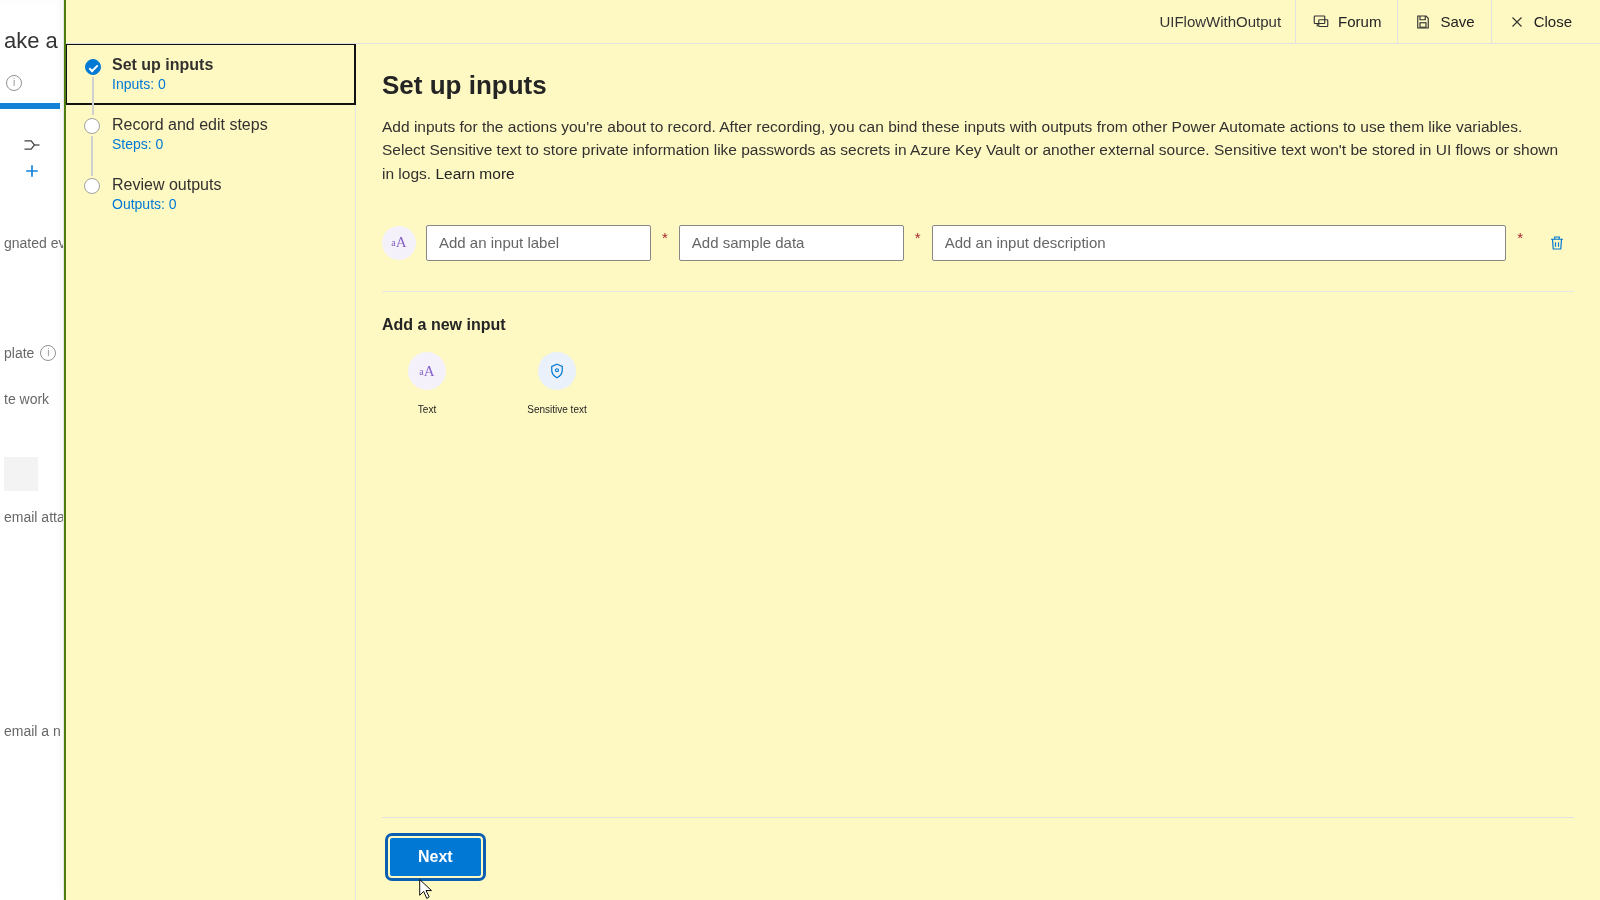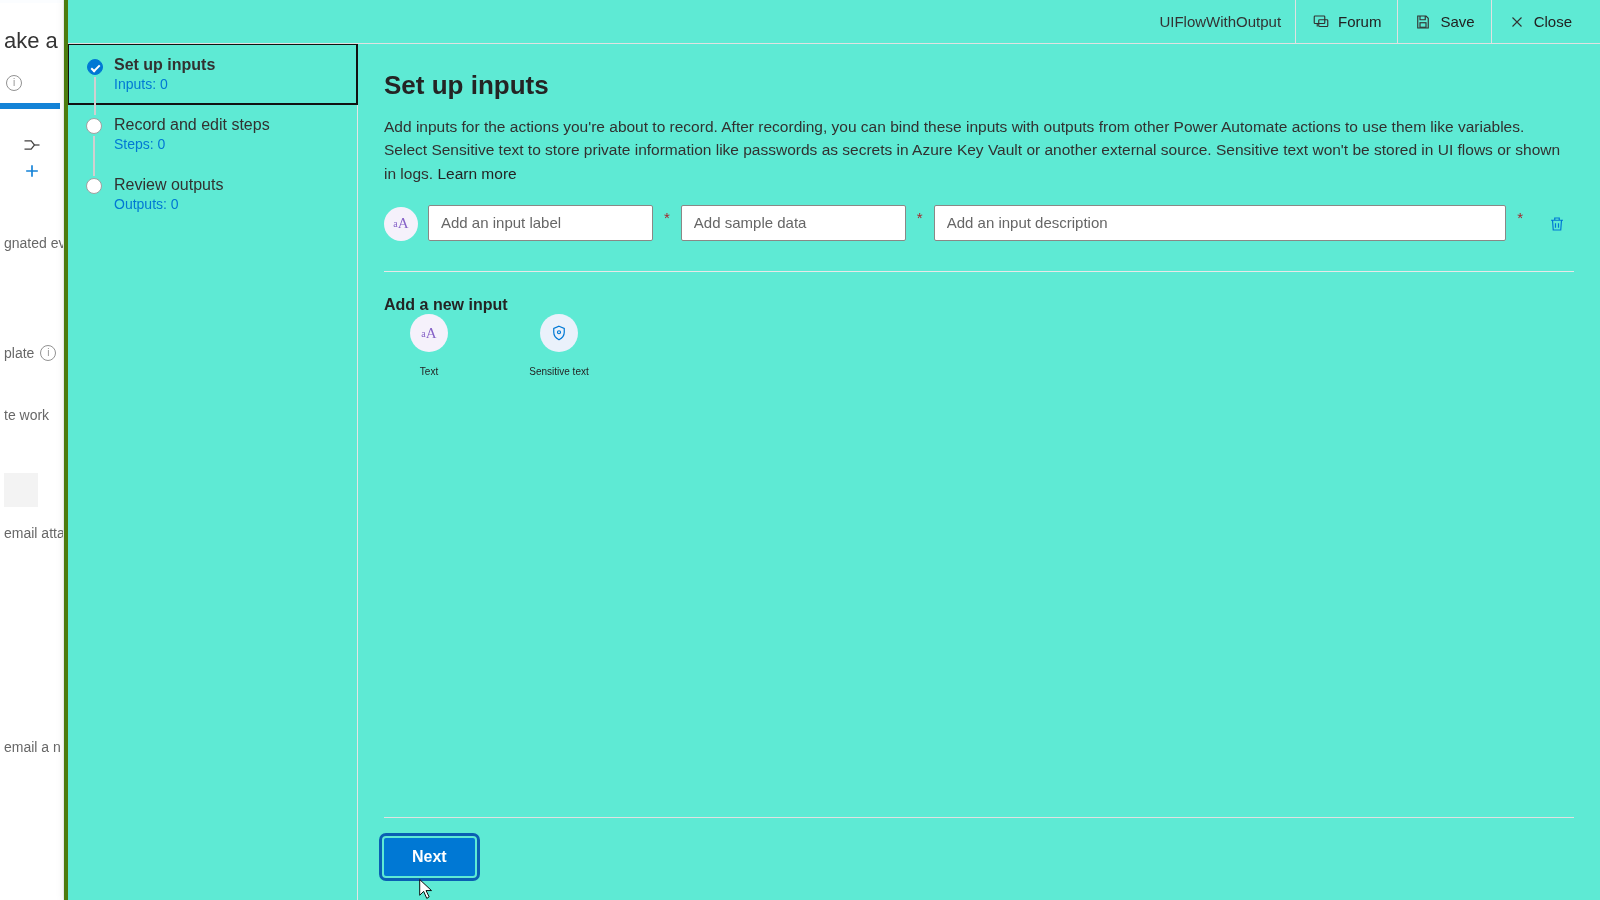--- a/index.html
+++ b/index.html
@@ -31,23 +31,23 @@
 
   
   .top-progress {
     position:absolute; left:0; top:0; width:100%; height:3px;
     background:#cfe4fb;
   }
 
   
   .modal {
     position: absolute; left: 64px; top: 0; right: 0; bottom: 0;
-    background: #5eead4;
+    background: #fef9c3;
     display: flex; flex-direction: column;
-    border-left: 4px solid #4d7c0f;
+    border-left: 2px solid #4d7c0f;
     box-shadow: -2px 0 8px rgba(0,0,0,0.05);
   }
 
   .modal-header {
     height: 44px; border-bottom: 1px solid #e1e1e1;
     display:flex; align-items:center; justify-content:flex-end;
     padding: 0 12px; gap: 0;
   }
   .hdr-name { font-size:15px; color:#333; padding-right:14px;}
   .hdr-btn {
@@ -94,22 +94,22 @@
   .step.active .step-title { font-weight:600; }
   .step-sub { font-size:14px; color:#0078d4; margin-top:2px;}
 
   
   .content { flex:1; padding: 26px 26px 0 26px; display:flex; flex-direction:column; overflow:hidden;}
   .content h1 { font-size:26px; font-weight:600; color:#242424; margin-bottom:14px;}
   .content p.desc { font-size:15.5px; color:#323130; line-height:1.5; max-width: 1180px;}
   .content p.desc .learn { color:#242424; }
 
   .input-row {
-    display:flex; align-items:flex-end; gap:10px;
-    margin-top: 20px;
+    display:flex; align-items:center; gap:10px;
+    margin-top: 40px;
     padding-bottom: 30px;
     border-bottom: 1px solid #e8e8e8;
   }
   .type-badge {
     width:34px; height:34px; border-radius:50%;
     background:#f5f1fb; display:flex; align-items:center; justify-content:center;
     color:#8662c7; font-size:15px; font-weight:400;
   }
   .type-badge-inner { font-family: serif; }
   .type-badge-inner::before { content:"a"; font-size:10px; position:relative; top:-1px;}
@@ -125,41 +125,41 @@
   .in-label { width:225px; }
   .in-sample { width:225px; }
   .in-desc  { flex:1; max-width: 630px;}
   .del-btn {
     width:34px; height:34px; display:flex; align-items:center; justify-content:center;
     color:#0078d4; cursor:pointer; margin-left:6px;
   }
   .del-btn svg{ width:18px; height:18px; stroke:#0078d4;}
 
   .addnew { margin-top:24px; }
-  .addnew h3 { font-size:16px; font-weight:600; color:#242424; }
+  .addnew h3 { font-size:16px; font-weight:600; color:#242424; margin-bottom:18px;}
   .type-picker { display:flex; gap:40px; }
   .type-opt { display:flex; flex-direction:column; align-items:center; gap:14px; cursor:pointer; width:90px;}
   .type-opt .circ{
     width:38px; height:38px; border-radius:50%;
     display:flex; align-items:center; justify-content:center;
   }
   .type-opt .lbl{ font-size:10px; color:#242424;}
   .circ.text { background:#f5f1fb; color:#8662c7;}
   .circ.sens { background:#eaf1fb; color:#0078d4;}
   .circ.arr  { background:#eef4fb; color:#4a6fa5;}
   .circ svg { width:18px; height:18px;}
 
   
   .footer {
     border-top:1px solid #e1e1e1;
     padding: 20px 0 24px 0;
     display:flex;
   }
   .next-btn {
-    margin-left: 0px;
+    margin-left: 8px;
     background:#0078d4; color:#fff; border:none;
     font-size:16px; font-weight:600;
     padding: 10px 28px; border-radius:2px;
     outline: 3px solid #0a5fb3; outline-offset:2px;
     cursor:pointer;
   }
 
   .cursor {
     position:absolute; left:418px; top:878px;
     width:16px; height:22px; pointer-events:none;
@@ -181,21 +181,21 @@
       </svg>
     <svg class="bg-icon" viewBox="0 0 24 24" fill="none" stroke="#0078d4" stroke-width="2">
         <path d="M12 5v14M5 12h14"></path>
       </svg>
   </div>
   <div class="line bg-grey" style="margin-top:54px">gnated even</div>
   <div class="line" style="margin-top:94px; display:flex; align-items:center;">
     <span class="bg-grey">plate</span>
     <span class="bg-info" style="margin-left:6px">i</span>
   </div>
-  <div class="line bg-grey" style="margin-top:46px">te work</div>
+  <div class="line bg-grey" style="margin-top:30px">te work</div>
   <div class="line" style="margin-top:50px">
       <div class="bg-search-box"></div>
     </div>
   <div class="line bg-grey" style="margin-top:18px">email attac</div>
   <div class="line bg-grey" style="margin-top:198px">email a n</div>
 </div>
 
 <div class="modal">
 
   <div class="modal-header">

